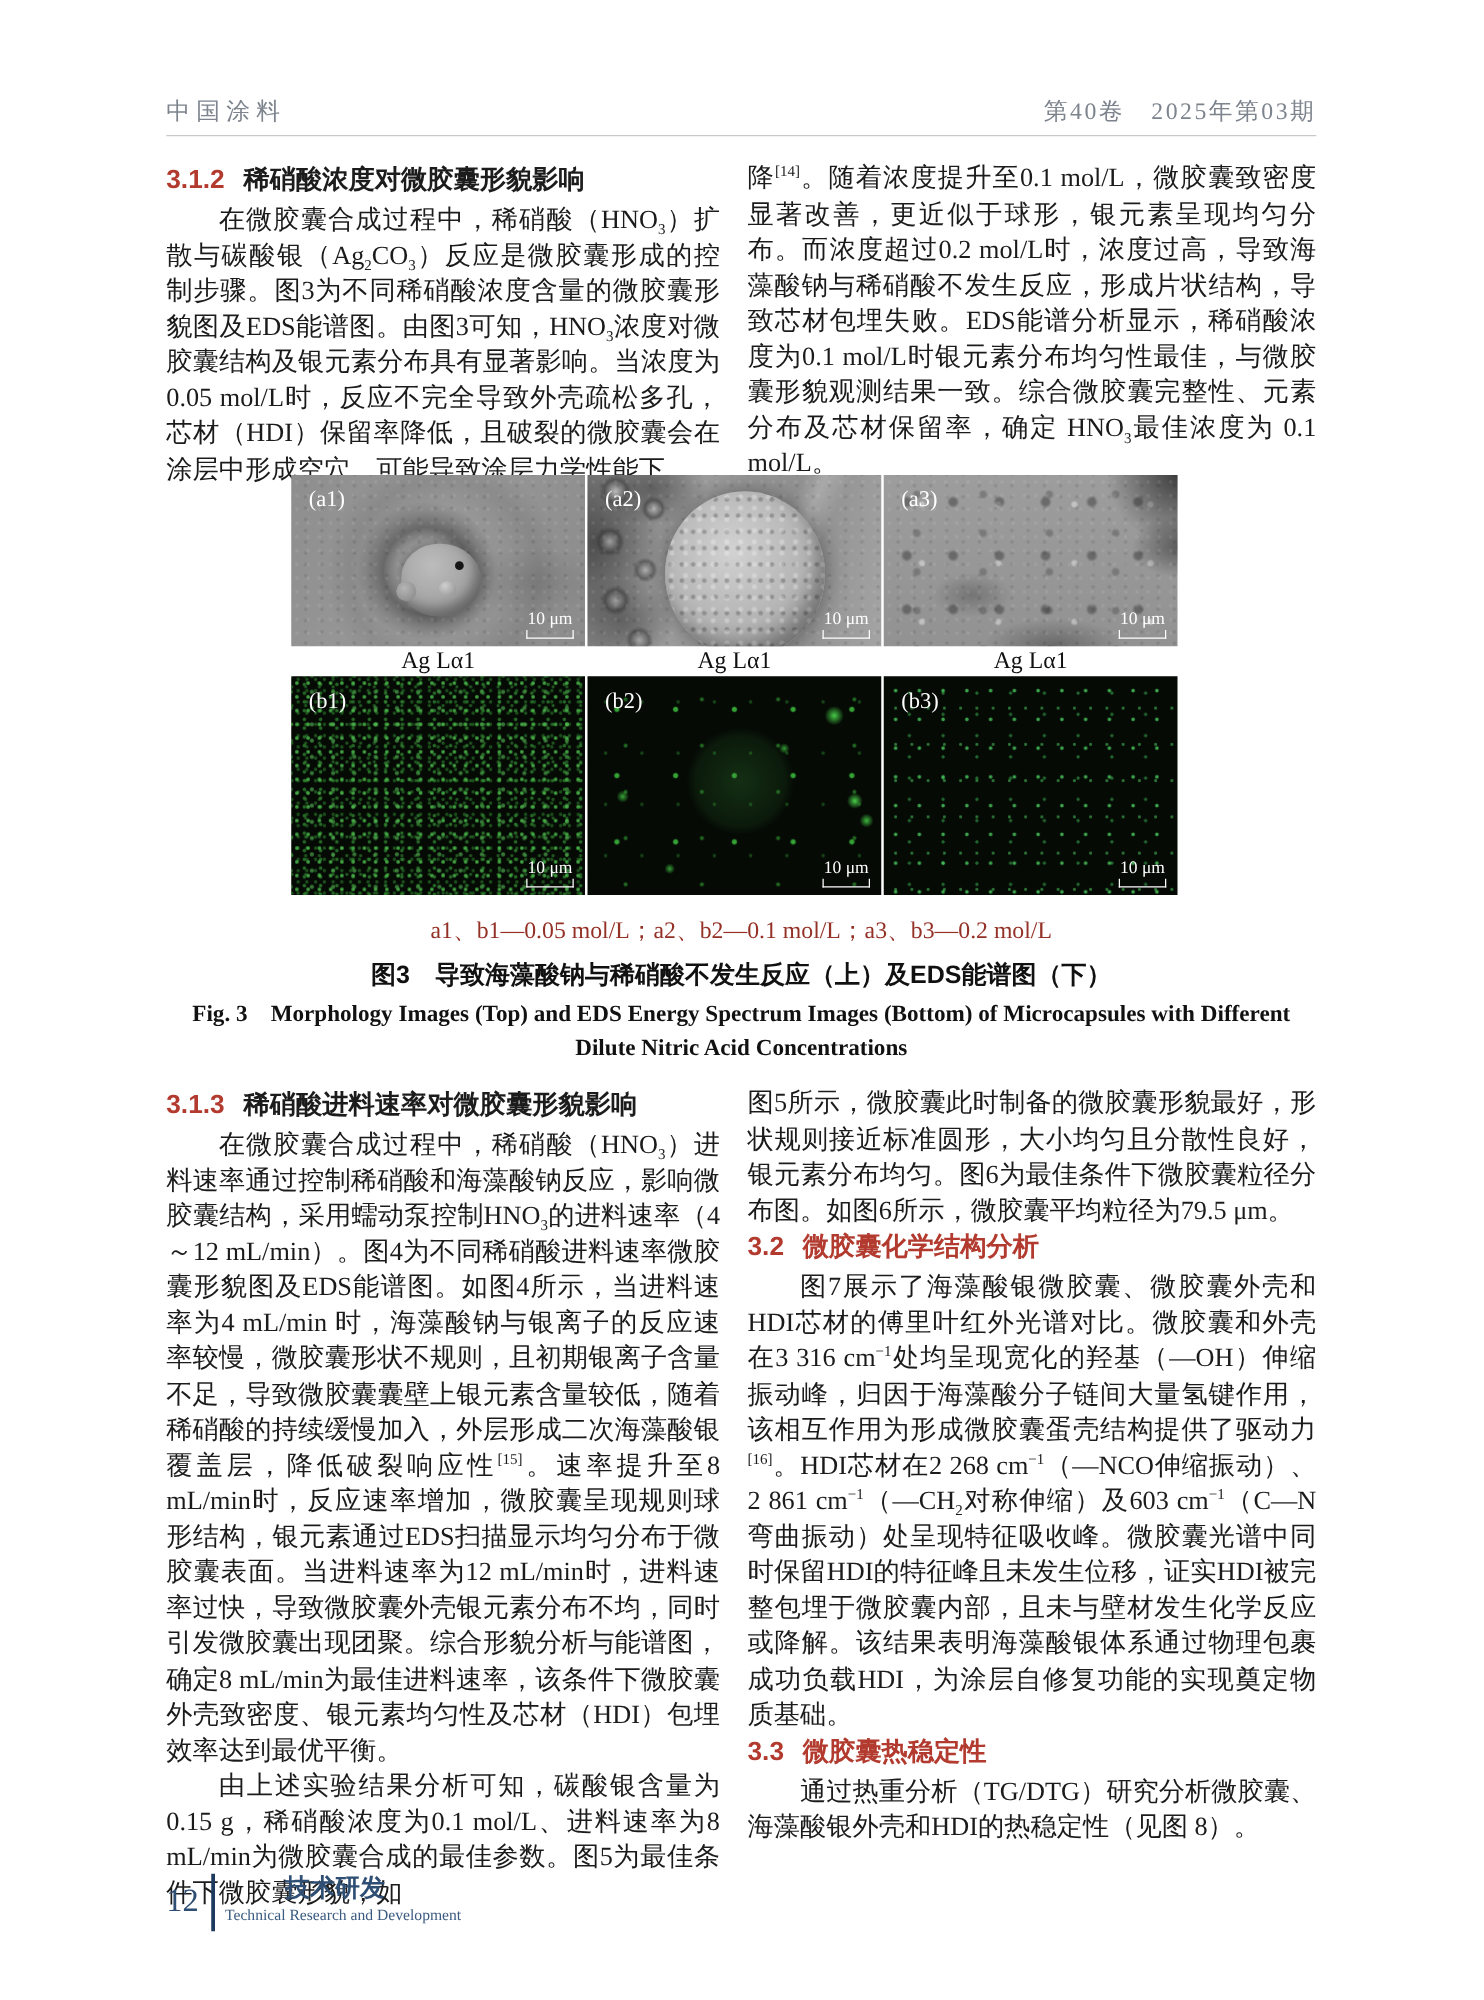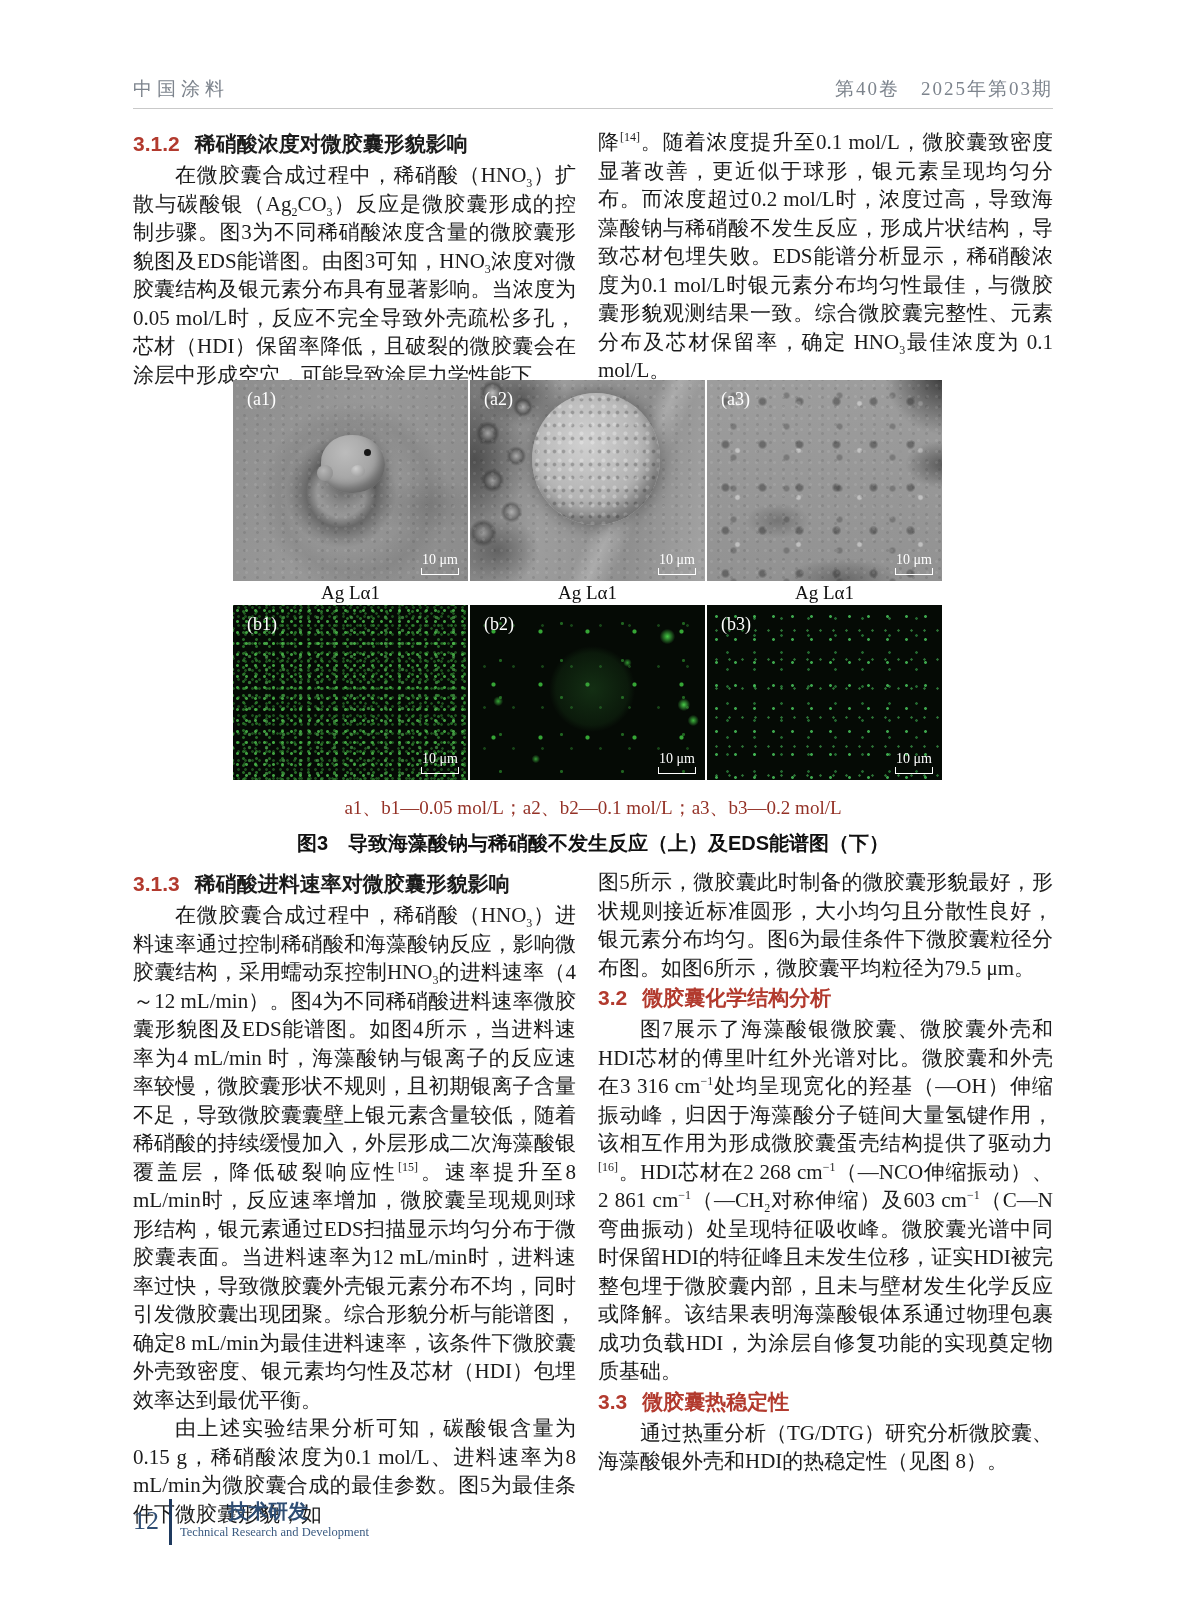--- a/index.html
+++ b/index.html
@@ -27,21 +27,21 @@
   .sec-h .h-num{color:#b23a2e;}
   .sec-h .h-title{margin-left:15px;}
   .sec-h.h3 .h-title{color:#1c1c1c;}
   .sec-h.h2 .h-num,.sec-h.h2 .h-title{color:#b23a2e;}
 
   
   .figure{position:absolute;top:380px;left:133px;width:920px;}
   .panels{width:709px;margin-left:100px;}
   .prow{display:flex;gap:2px;}
   .panel{position:relative;width:235px;overflow:hidden;}
-  .prow.top .panel{height:201px;}
+  .prow.top .panel{height:137px;}
   .prow.bot .panel{height:175px;}
   .plabel{position:absolute;top:9px;left:14px;color:#ffffff;font-size:18px;z-index:4;
           font-family:"Liberation Serif","DejaVu Serif",serif;}
   .scalebar{position:absolute;right:9px;bottom:6px;z-index:4;text-align:center;color:#fff;}
   .scalebar .stxt{font-size:14px;line-height:15px;color:#ffffff;}
   .scalebar .sline{width:36px;height:6px;margin:1px auto 0;
           border-left:1.5px solid #fff;border-right:1.5px solid #fff;border-bottom:1.5px solid #fff;}
 
   
   .noise{position:absolute;inset:0;z-index:1;opacity:.75;background-image:
@@ -223,20 +223,21 @@
           <span class="plabel">(b3)</span>
           <div class="scalebar">
             <div class="stxt">10 μm</div>
             <div class="sline"></div>
           </div>
         </div>
       </div>
     </div>
     <div class="fig-legend">a1、b1—0.05 mol/L；a2、b2—0.1 mol/L；a3、b3—0.2 mol/L</div>
     <div class="fig-cap-zh">图3　导致海藻酸钠与稀硝酸不发生反应（上）及EDS能谱图（下）</div>
+    <div class="fig-cap-en">Fig. 3　Morphology Images (Top) and EDS Energy Spectrum Images (Bottom) of Microcapsules with Different Dilute Nitric Acid Concentrations</div>
   </div>
 
   <div class="cols sec2">
     <div class="col-l">
         <div class="sec-h h3"><span class="h-num">3.1.3</span><span class="h-title">稀硝酸进料速率对微胶囊形貌影响</span></div>
         <p class="para indent"><span>在微胶囊合成过程中，稀硝酸（HNO</span><sub>3</sub><span>）进料速率通过控制稀硝酸和海藻酸钠反应，影响微胶囊结构，采用蠕动泵控制HNO</span><sub>3</sub><span>的进料速率（4～12 mL/min）。图4为不同稀硝酸进料速率微胶囊形貌图及EDS能谱图。如图4所示，当进料速率为4 mL/min 时，海藻酸钠与银离子的反应速率较慢，微胶囊形状不规则，且初期银离子含量不足，导致微胶囊囊壁上银元素含量较低，随着稀硝酸的持续缓慢加入，外层形成二次海藻酸银覆盖层，降低破裂响应性</span><sup>[15]</sup><span>。速率提升至8 mL/min时，反应速率增加，微胶囊呈现规则球形结构，银元素通过EDS扫描显示均匀分布于微胶囊表面。当进料速率为12 mL/min时，进料速率过快，导致微胶囊外壳银元素分布不均，同时引发微胶囊出现团聚。综合形貌分析与能谱图，确定8 mL/min为最佳进料速率，该条件下微胶囊外壳致密度、银元素均匀性及芯材（HDI）包埋效率达到最优平衡。</span></p>
         <p class="para indent"><span>由上述实验结果分析可知，碳酸银含量为0.15 g，稀硝酸浓度为0.1 mol/L、进料速率为8 mL/min为微胶囊合成的最佳参数。图5为最佳条件下微胶囊形貌，如</span></p>
       </div>
     <div class="col-r">
         <p class="para"><span>图5所示，微胶囊此时制备的微胶囊形貌最好，形状规则接近标准圆形，大小均匀且分散性良好，银元素分布均匀。图6为最佳条件下微胶囊粒径分布图。如图6所示，微胶囊平均粒径为79.5 μm。</span></p>

